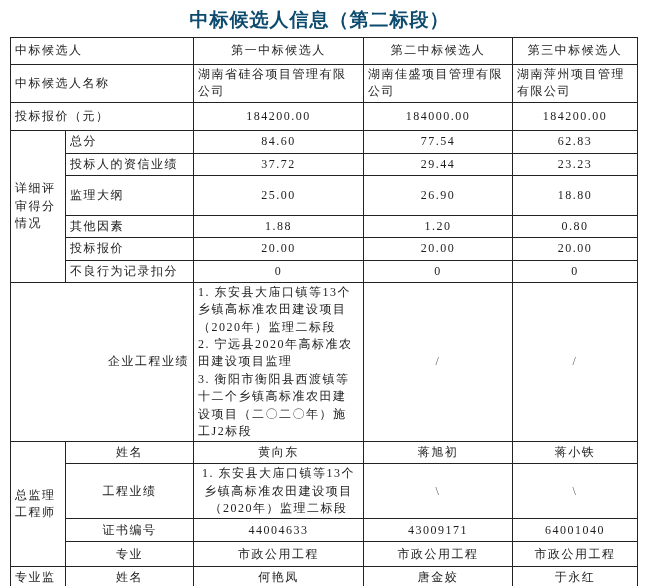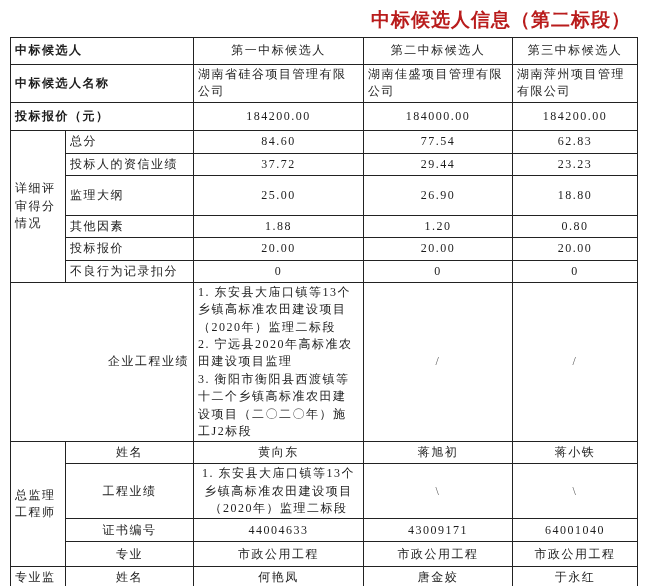--- a/index.html
+++ b/index.html
@@ -2,43 +2,43 @@
 <html><head>
 <meta charset="utf-8">
 <style>
   html,body{margin:0;padding:0;background:#ffffff;}
   body{
     width:647px;height:586px;overflow:hidden;
     font-family:"Liberation Serif","DejaVu Serif",serif;
     color:#1c1c1c;
   }
   .page-title{
-    margin:7px 16px 4px 0;
-    text-align:right;
+    margin:7px 8px 4px 0;
+    text-align:center;
     font-size:19px;
     font-weight:bold;
     letter-spacing:1px;
-    color:#b91c1c;
+    color:#0c4a6e;
   }
   table.bid{
     margin-left:10px;
     width:627px;
     border-collapse:collapse;
     table-layout:fixed;
   }
   table.bid td{
     border:1px solid #222;
     font-size:12px;
     letter-spacing:1.5px;
     padding:1px 4px;
     vertical-align:middle;
     line-height:1.45;
     overflow:hidden;
   }
-  td.lab{text-align:left;padding-left:7px;font-weight:bold;}
+  td.lab{text-align:left;padding-left:7px;}
   td.sub{text-align:left;padding-left:6px;}
   td.grp{text-align:left;padding:2px 3px;line-height:1.7;}
   td.ent{text-align:right;letter-spacing:5px;}
   td.num{text-align:center;letter-spacing:0.5px;font-size:13px;}
   td.ctr{text-align:center;}
   td.name{text-align:left;vertical-align:middle;letter-spacing:1px;line-height:1.55;padding:2px 5px;}
   td.small{font-size:9px;letter-spacing:0;line-height:1.5;text-align:left;vertical-align:middle;padding:3px 5px;}
   td.small-ctr{font-size:9px;letter-spacing:0;line-height:1.5;text-align:center;vertical-align:middle;padding:2px 4px;}
   td.slash{text-align:center;color:#555;font-size:13px;}
 </style>

